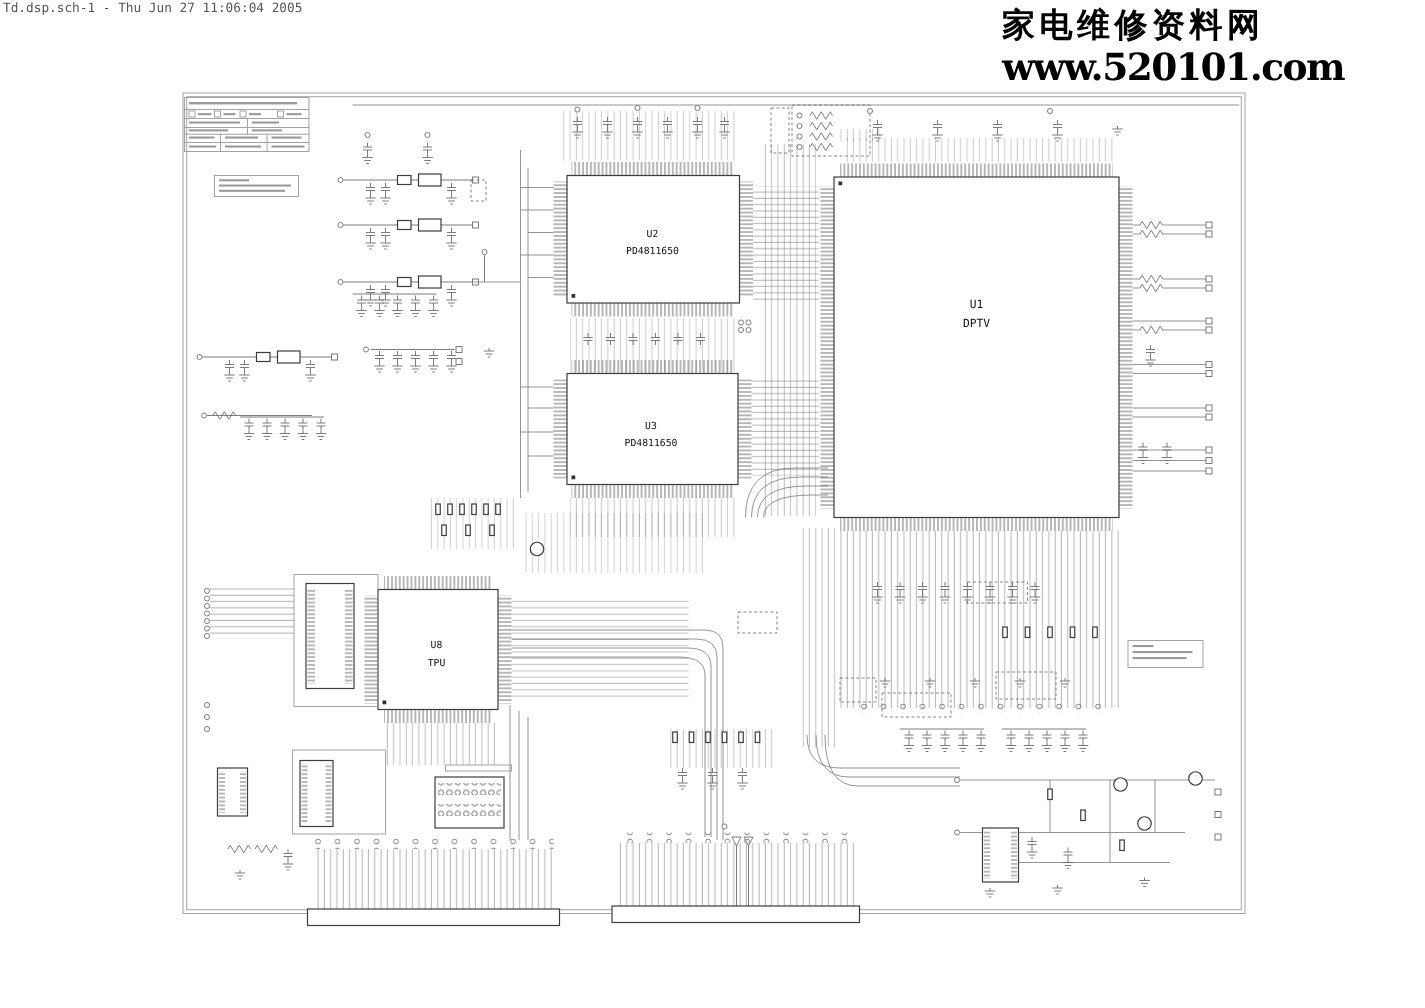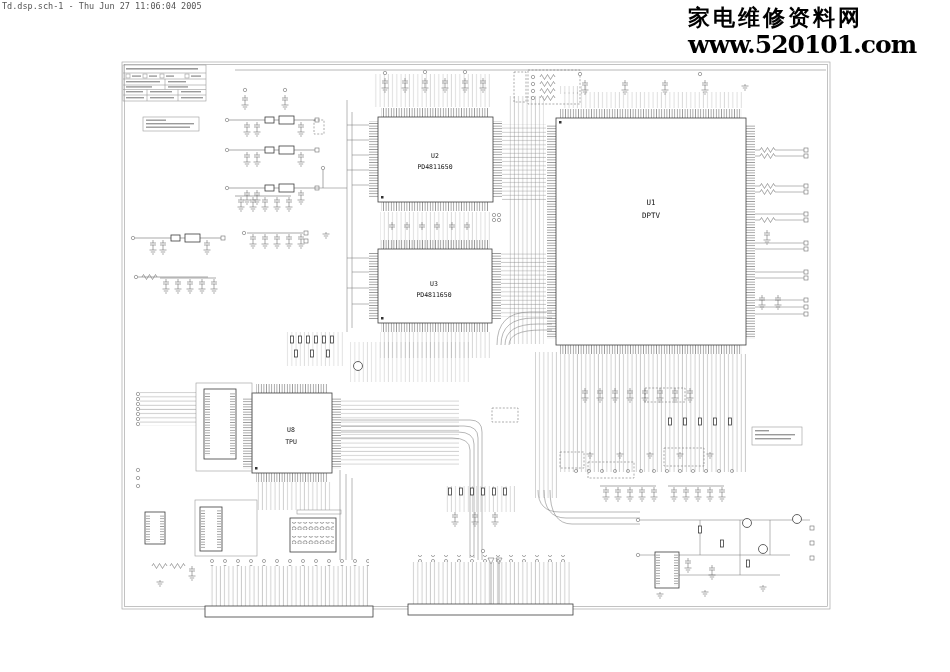--- a/index.html
+++ b/index.html
@@ -1,20 +1,20 @@
 <!DOCTYPE html>
 <html><head>
 <meta charset="utf-8">
 <style>
   html,body{margin:0;padding:0;background:#fff;}
   body{width:950px;height:672px;position:relative;overflow:hidden;
        font-family:"DejaVu Sans","Liberation Sans",sans-serif;}
   #plot-header{position:absolute;top:1px;left:2px;font:8.5px "DejaVu Sans Mono",monospace;
        color:#555;white-space:pre;}
-  #watermark{position:absolute;top:2px;left:668px;width:190px;color:#000;margin-left:20px;}
+  #watermark{position:absolute;top:2px;left:668px;width:190px;color:#000;}
   #wm-line1{font-family:"DejaVu Serif","Liberation Serif",serif;font-weight:bold;
        font-size:22px;letter-spacing:3px;line-height:30px;}
   #wm-line2{font-family:"DejaVu Serif","Liberation Serif",serif;font-weight:bold;
        font-size:25px;letter-spacing:-1px;line-height:26px;margin-top:0;}
   svg{position:absolute;top:0;left:0;}
   .w{stroke:#6e6e6e;stroke-width:.6;fill:none;}
   .w2{stroke:#7d7d7d;stroke-width:.55;fill:none;}
   .c{stroke:#3c3c3c;stroke-width:.8;fill:#fff;}
   .cl{stroke:#9a9a9a;stroke-width:.6;fill:none;}
   .d{stroke:#777;stroke-width:.6;stroke-dasharray:2 1.6;fill:none;}

